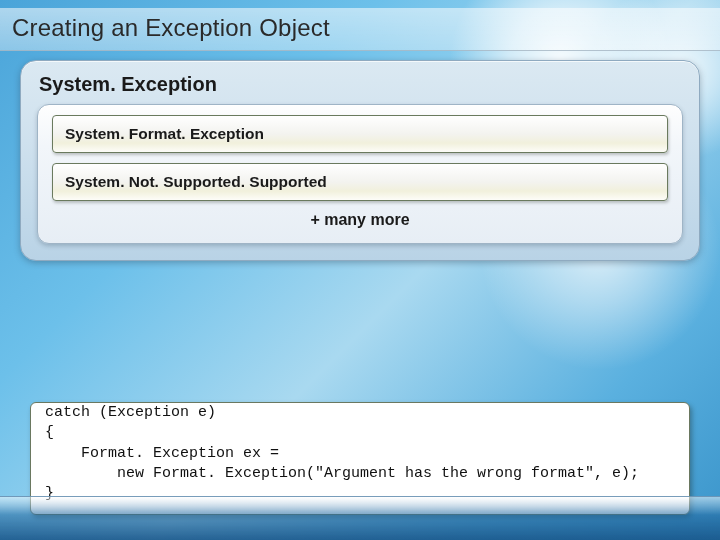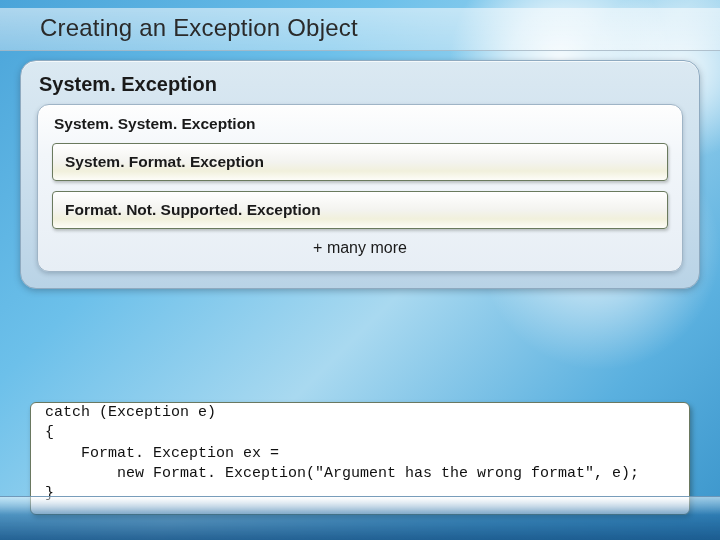--- a/index.html
+++ b/index.html
@@ -10,21 +10,21 @@
       radial-gradient(circle at 560px 60px, rgba(255,255,255,0.9) 0px, rgba(255,255,255,0.6) 50px, rgba(255,255,255,0) 110px),
       radial-gradient(circle at 600px 250px, rgba(255,255,255,0.7) 0px, rgba(255,255,255,0.4) 55px, rgba(255,255,255,0) 120px),
       radial-gradient(circle at 680px 70px, rgba(255,255,255,0.85) 0px, rgba(255,255,255,0.5) 40px, rgba(255,255,255,0) 90px),
       radial-gradient(circle at 510px 180px, rgba(255,255,255,0.6) 0px, rgba(255,255,255,0.3) 35px, rgba(255,255,255,0) 80px),
       linear-gradient(135deg, #4aa4d9 0%, #6cc0ea 30%, #a9d9f0 55%, #5ab0df 80%, #3a94ca 100%);
     position: relative;
   }
   .title-bar {
     position: absolute;
     top: 8px; left: 0; right: 0;
-    padding: 6px 22px 8px 40px;
+    padding: 6px 22px 8px 12px;
     background: linear-gradient(to bottom, rgba(255,255,255,0.55), rgba(255,255,255,0.35));
     border-bottom: 1px solid rgba(150,170,185,0.7);
   }
   .title-bar h1 {
     font-size: 24px;
     font-weight: normal;
     color: #2a2a2a;
     letter-spacing: 0.2px;
   }
   .panel {
@@ -64,21 +64,21 @@
     margin-bottom: 10px;
     box-shadow: 1px 2px 3px rgba(30,40,30,0.25);
   }
   .row .txt {
     font-weight: bold;
     font-size: 15.5px;
     color: #1a1a1a;
   }
   .more {
     text-align: center;
-    font-weight: normal;
+    font-weight: bold;
     font-size: 16px;
     color: #1a1a1a;
     margin-top: 6px;
   }
   .code-box {
     position: absolute;
     left: 30px; right: 30px;
     top: 402px;
     background: #ffffff;
     border: 1px solid #6a7860;
@@ -109,27 +109,26 @@
 </head>
 <body>
 
 <div class="title-bar">
   <h1>Creating an Exception Object</h1>
 </div>
 
 <div class="panel">
   <div class="lbl">System. Exception</div>
   <div class="subpanel">
-    <div class="lbl">System. System. Exception</div>
 
     <div class="row">
       <div class="txt">System. Format. Exception</div>
     </div>
     <div class="row">
-      <div class="txt">Format. Not. Supported. Exception</div>
+      <div class="txt">System. Not. Supported. Supported</div>
     </div>
 
     <div class="more">+ many more</div>
   </div>
 </div>
 
 <div class="code-box">catch (Exception e)
 {
     Format. Exception ex =
         new Format. Exception("Argument has the wrong format", e);

